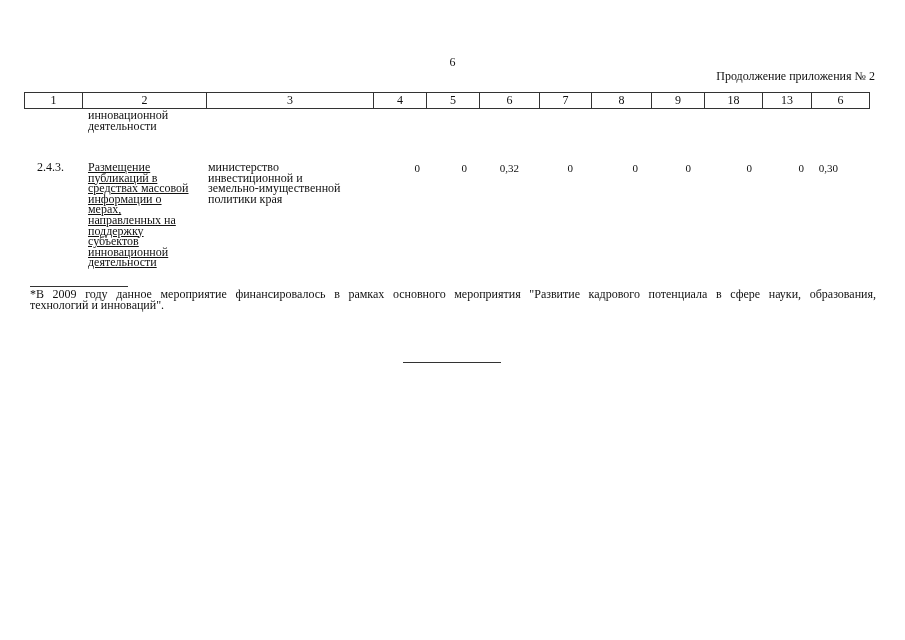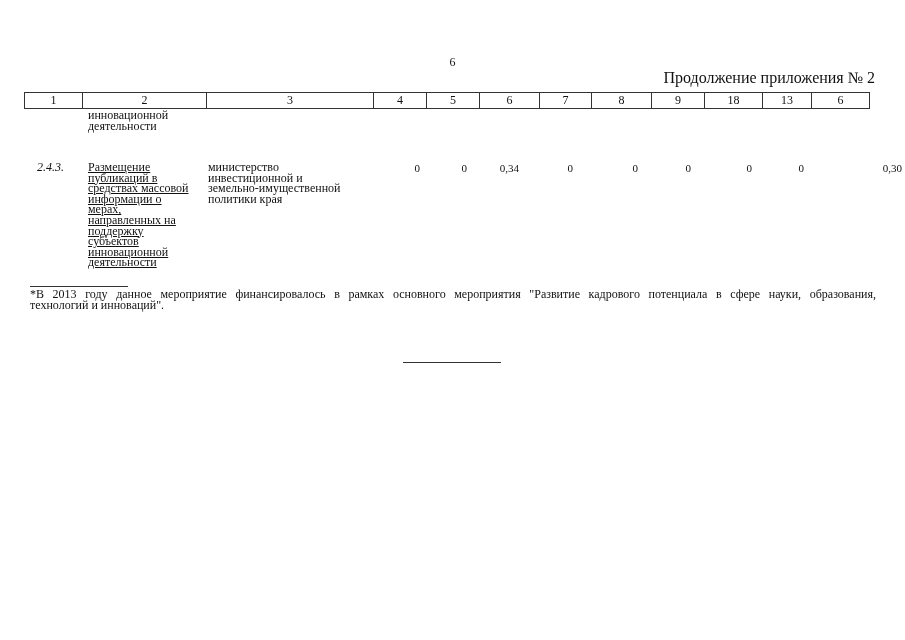--- a/index.html
+++ b/index.html
@@ -1,20 +1,20 @@
 <!DOCTYPE html>
 <html><head>
 <meta charset="utf-8">
 <style>
   html, body { margin:0; padding:0; background:#ffffff; }
   body { width:905px; height:640px; position:relative; overflow:hidden;
          font-family:"Liberation Serif", serif; color:#111; font-size:11px; }
   .abs { position:absolute; }
   .page-num { left:0; width:905px; top:55px; text-align:center; font-size:12px; }
-  .cont { right:30px; top:69px; font-size:16px; }
+  .cont { right:30px; top:69px; font-size:12px; }
   table.hdr { position:absolute; left:24px; top:92px; border-collapse:collapse; table-layout:fixed; }
   table.hdr td { border:1px solid #333; height:15px; padding:0; text-align:center; font-size:12px; line-height:15px; }
   .cell { position:absolute; font-size:12px; line-height:10.6px; white-space:pre; }
   .num { position:absolute; font-size:11px; top:162px; text-align:right; }
   .rule { position:absolute; height:1px; background:#333; }
   .foot { position:absolute; left:30px; top:289px; width:846px; font-size:12px; line-height:11px; text-align:justify; }
   .foot .l1 { display:block; text-align:justify; text-align-last:justify; }
 </style>
 </head>
 <body>
@@ -38,46 +38,46 @@
     <td style="width:48px">13</td>
     <td style="width:57px">6</td>
   </tr>
 </tbody>
   </table>
 
 <div class="cell" style="left:88px; top:110px;">инновационной
 деятельности</div>
 
 <div>
-  <div class="cell" style="left:37px; top:162px;font-style:italic;">2.4.3.</div>
+  <div class="cell" style="left:37px; top:162px;">2.4.3.</div>
   <div class="cell" style="left:88px; top:162px;text-decoration:underline;">Размещение
 публикаций в
 средствах массовой
 информации о
 мерах,
 направленных на
 поддержку
 субъектов
 инновационной
 деятельности</div>
   <div class="cell" style="left:208px; top:162px;">министерство
 инвестиционной и
 земельно-имущественной
 политики края</div>
   <div class="num" style="left:380px; width:40px;">0</div>
   <div class="num" style="left:426px; width:41px;">0</div>
-  <div class="num" style="left:479px; width:40px;">0,34</div>
+  <div class="num" style="left:479px; width:40px;">0,32</div>
   <div class="num" style="left:539px; width:34px;">0</div>
   <div class="num" style="left:591px; width:47px;">0</div>
   <div class="num" style="left:651px; width:40px;">0</div>
   <div class="num" style="left:704px; width:48px;">0</div>
   <div class="num" style="left:762px; width:42px;">0</div>
-  <div class="num" style="left:849px; width:53px;">0,30</div>
+  <div class="num" style="left:785px; width:53px;">0,30</div>
 </div>
 
 <div class="rule" style="left:30px; top:286px; width:98px;"></div>
 
 <div class="foot">
-  <span class="l1">*В 2013 году данное мероприятие финансировалось в рамках основного мероприятия "Развитие кадрового потенциала в сфере науки, образования,</span>
+  <span class="l1">*В 2009 году данное мероприятие финансировалось в рамках основного мероприятия "Развитие кадрового потенциала в сфере науки, образования,</span>
   <span>технологий и инноваций".</span>
 </div>
 
 <div class="rule" style="left:403px; top:362px; width:98px;"></div>
 
 </body></html>

